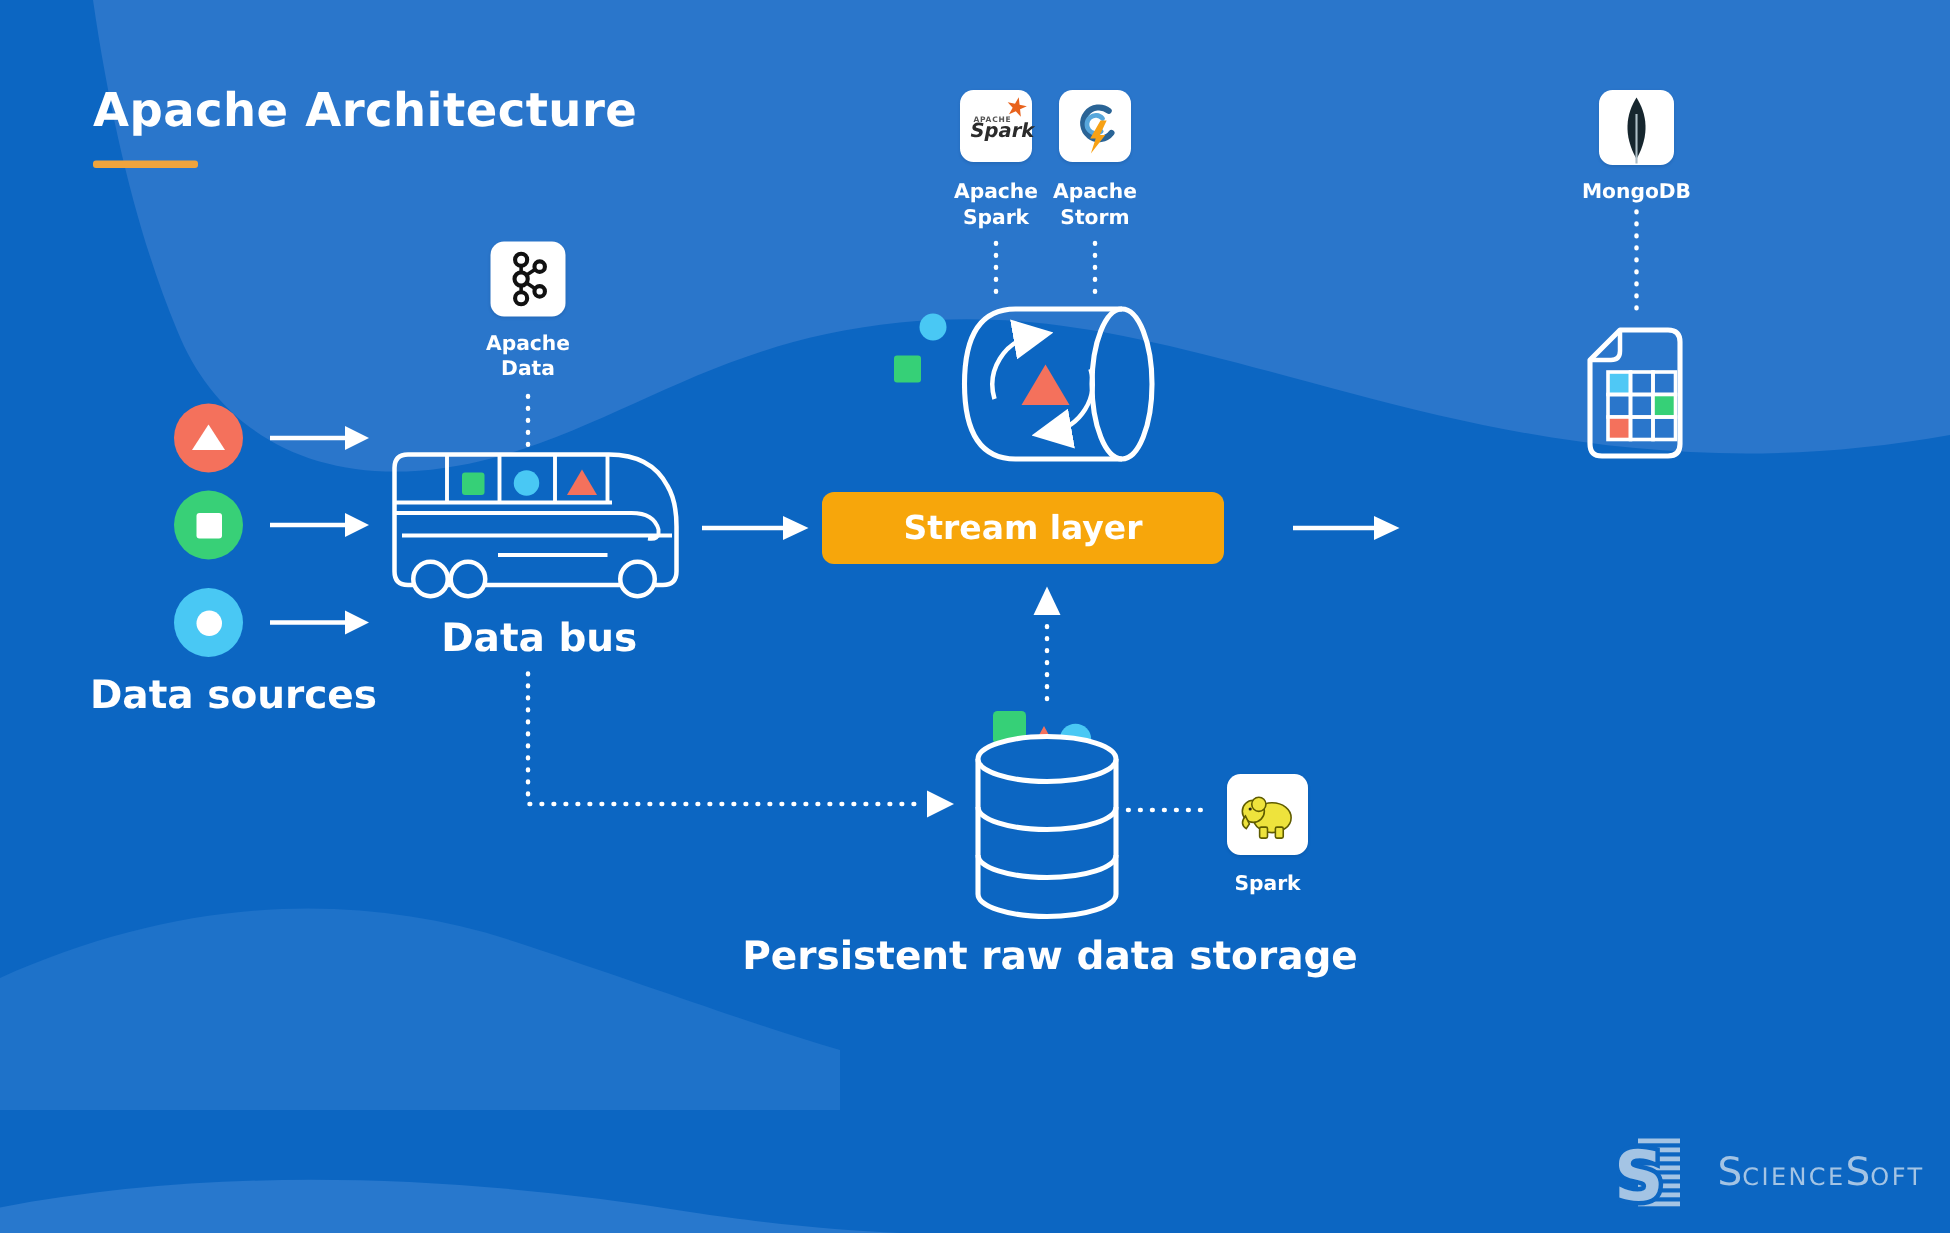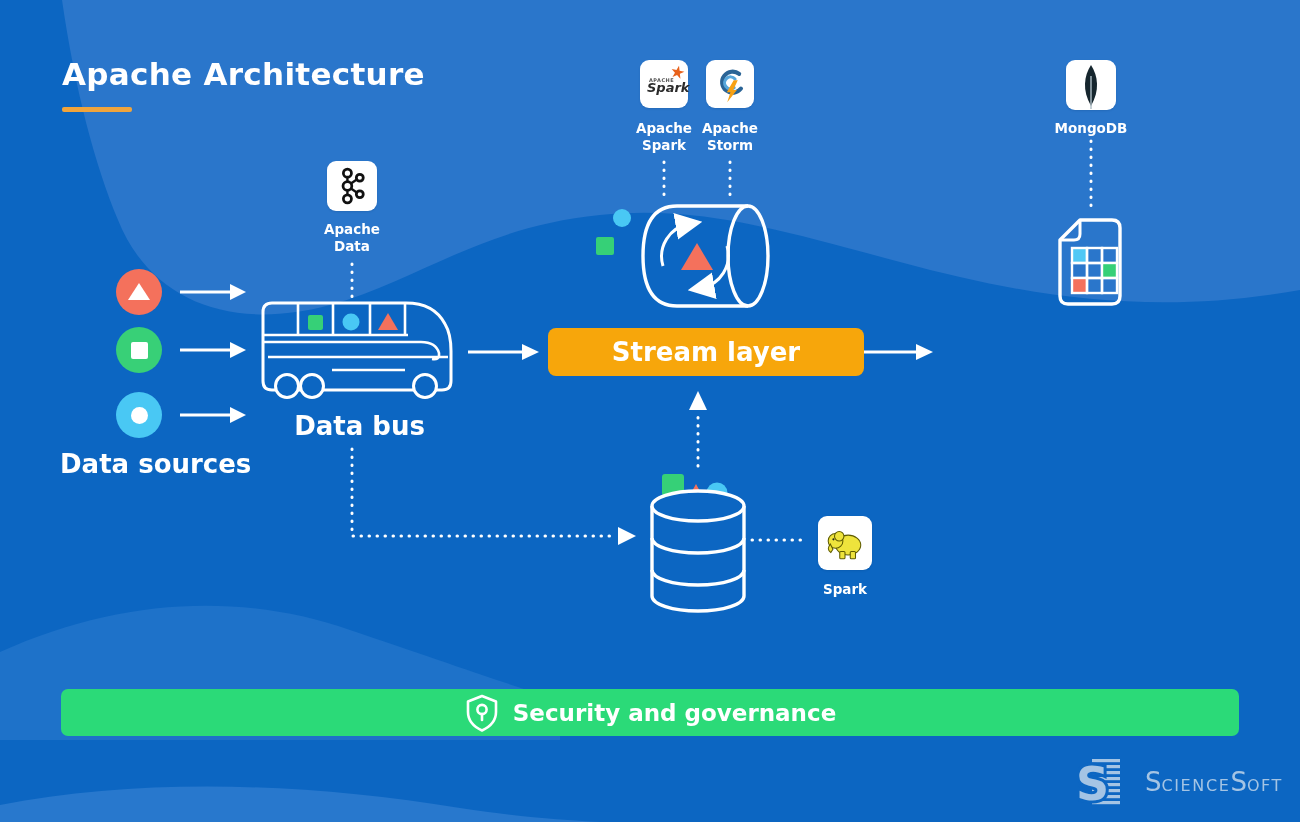--- a/index.html
+++ b/index.html
@@ -31,21 +31,21 @@
   .tl-hadoop{left:795px;top:581px;width:100px;}
   .tech-label span{display:block;}
 
   
   .big-label{position:absolute;font-size:26px;font-weight:bold;}
   .lbl-sources{left:60px;top:449px;text-align:right;}
   .lbl-bus{left:262px;top:411px;width:195px;text-align:center;}
   .lbl-storage{left:450px;top:623px;width:500px;text-align:center;}
 
   
-  .layer-btn{position:absolute;width:316px;height:48px;border-radius:8px;display:flex;align-items:center;justify-content:center;font-size:26px;font-weight:bold;color:#fff;}
+  .layer-btn{position:absolute;width:268px;height:48px;border-radius:8px;display:flex;align-items:center;justify-content:center;font-size:22px;font-weight:bold;color:#fff;}
   .btn-stream{left:548px;top:328px;background:#f7a60b;}
   .btn-serving{left:940px;top:328px;background:#41caf6;}
 
   
   .src{position:absolute;width:46px;height:46px;border-radius:50%;display:flex;align-items:center;justify-content:center;}
   .src-red{left:116px;top:269px;background:#f4715c;}
   .src-green{left:116px;top:327px;background:#38d077;}
   .src-blue{left:116px;top:392px;background:#49c8f4;}
   .tri-up{width:0;height:0;border-left:11px solid transparent;border-right:11px solid transparent;border-bottom:17px solid #fff;margin-top:-2px;}
   .sq{width:17px;height:17px;background:#fff;border-radius:2px;}
@@ -244,46 +244,39 @@
     <path d="M2,38 H94 V128 A46,15 0 0 1 2,128 Z" fill="#0c66c2" stroke="none"></path>
     <g fill="none" stroke="#fff" stroke-width="3.4">
       <line x1="2" y1="38" x2="2" y2="128"></line>
       <line x1="94" y1="38" x2="94" y2="128"></line>
       <path d="M94,128 A46,15 0 0 1 2,128"></path>
       <path d="M2,70 A46,15 0 0 0 94,70"></path>
       <path d="M2,102 A46,15 0 0 0 94,102"></path>
       <ellipse cx="48" cy="38" rx="46" ry="15" fill="#0c66c2"></ellipse>
     </g>
   </svg>
+  <div class="big-label lbl-storage">Persistent raw data storage</div>
 
   <div class="tile tile-hadoop">
     <svg width="42" height="42" viewBox="0 0 40 40">
       <g fill="#eee33c" stroke="#5f5c00" stroke-width="1">
         <ellipse cx="23" cy="22" rx="12" ry="9.5"></ellipse>
         <rect x="15" y="28" width="5" height="7" rx="1"></rect>
         <rect x="25" y="28" width="5" height="7" rx="1"></rect>
         <circle cx="11" cy="18" r="7"></circle>
         <circle cx="14.5" cy="13.5" r="4.5"></circle>
         <path d="M6,21 Q2,26 6.5,29 L8.5,26 Z"></path>
       </g>
       <circle cx="9" cy="16.5" r="1" fill="#222"></circle>
     </svg>
   </div>
   <div class="tech-label tl-hadoop">
     <span>Spark</span>
   </div>
 
-  <div class="security-bar">
-    <svg width="36" height="40" viewBox="0 0 36 40">
-      <path d="M18,3 L32,8.5 V19 Q32,31 18,37.5 Q4,31 4,19 V8.5 Z" fill="none" stroke="#fff" stroke-width="2.6" stroke-linejoin="round"></path>
-      <circle cx="18" cy="16.5" r="4.6" fill="none" stroke="#fff" stroke-width="2.6"></circle>
-      <line x1="18" y1="21" x2="18" y2="27" stroke="#fff" stroke-width="2.6" stroke-linecap="round"></line>
-    </svg>
-    <span>Security and governance</span>
-  </div>
 
   <div class="brand">
     <svg width="46" height="50" viewBox="0 0 46 50">
       <g fill="#a4c4e4">
         <rect x="14" y="2" width="28" height="3.2"></rect>
         <rect x="14" y="8" width="28" height="3.2"></rect>
         <rect x="14" y="14" width="28" height="3.2"></rect>
         <rect x="14" y="20" width="28" height="3.2"></rect>
         <rect x="14" y="26" width="28" height="3.2"></rect>
         <rect x="14" y="32" width="28" height="3.2"></rect>

